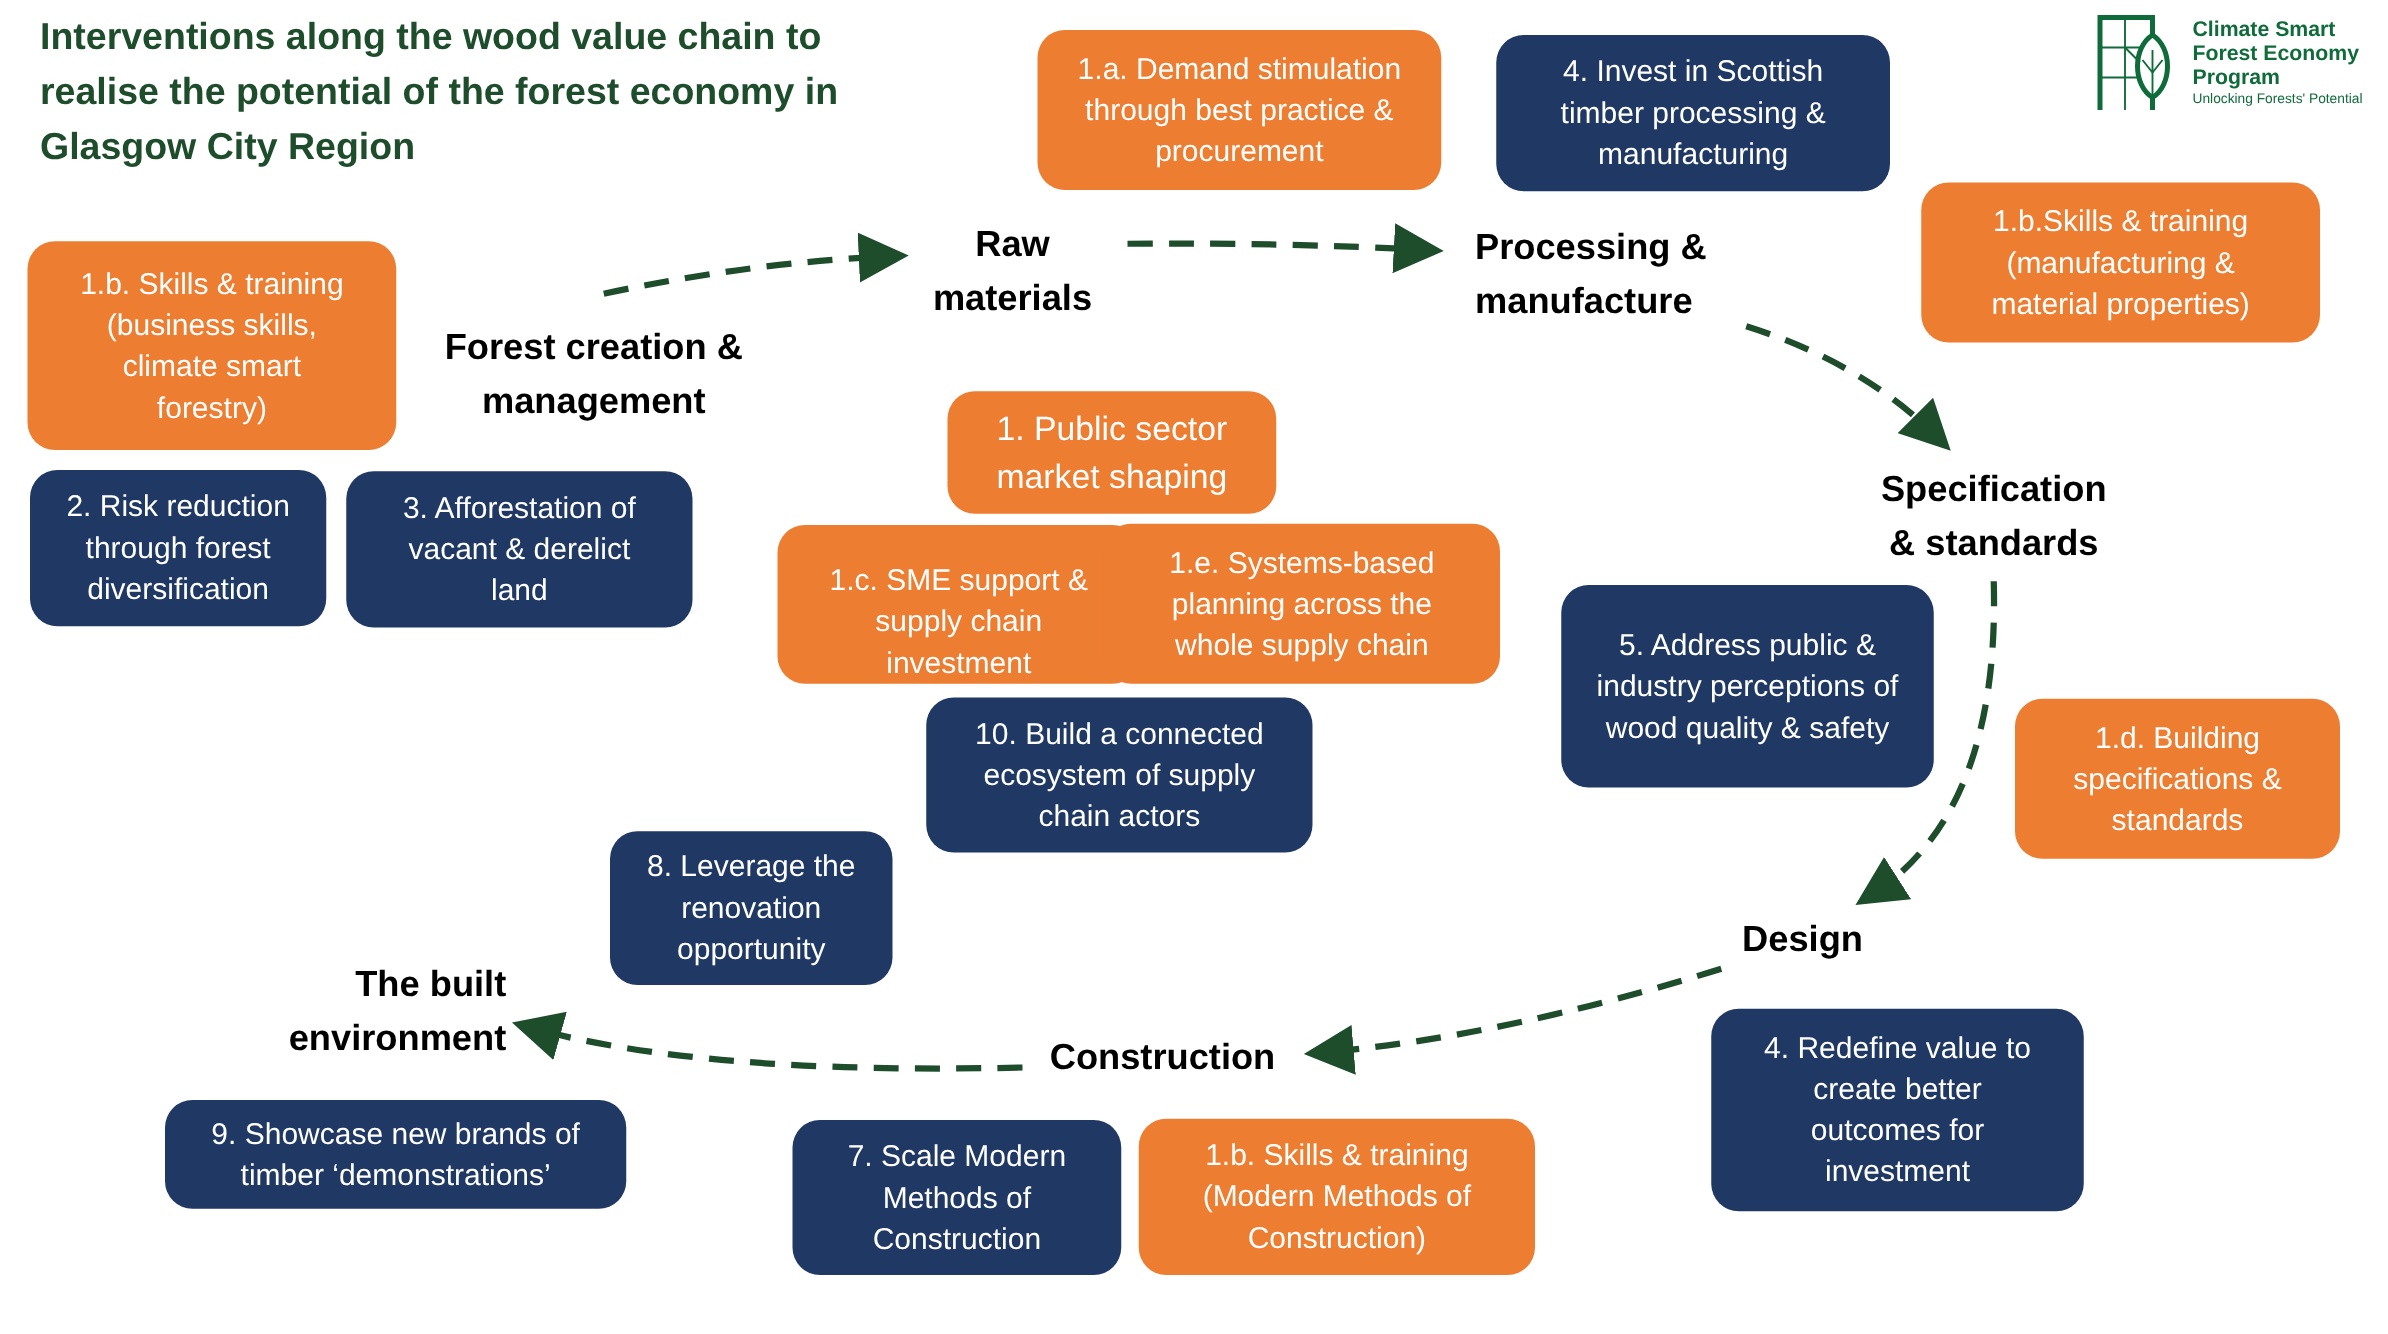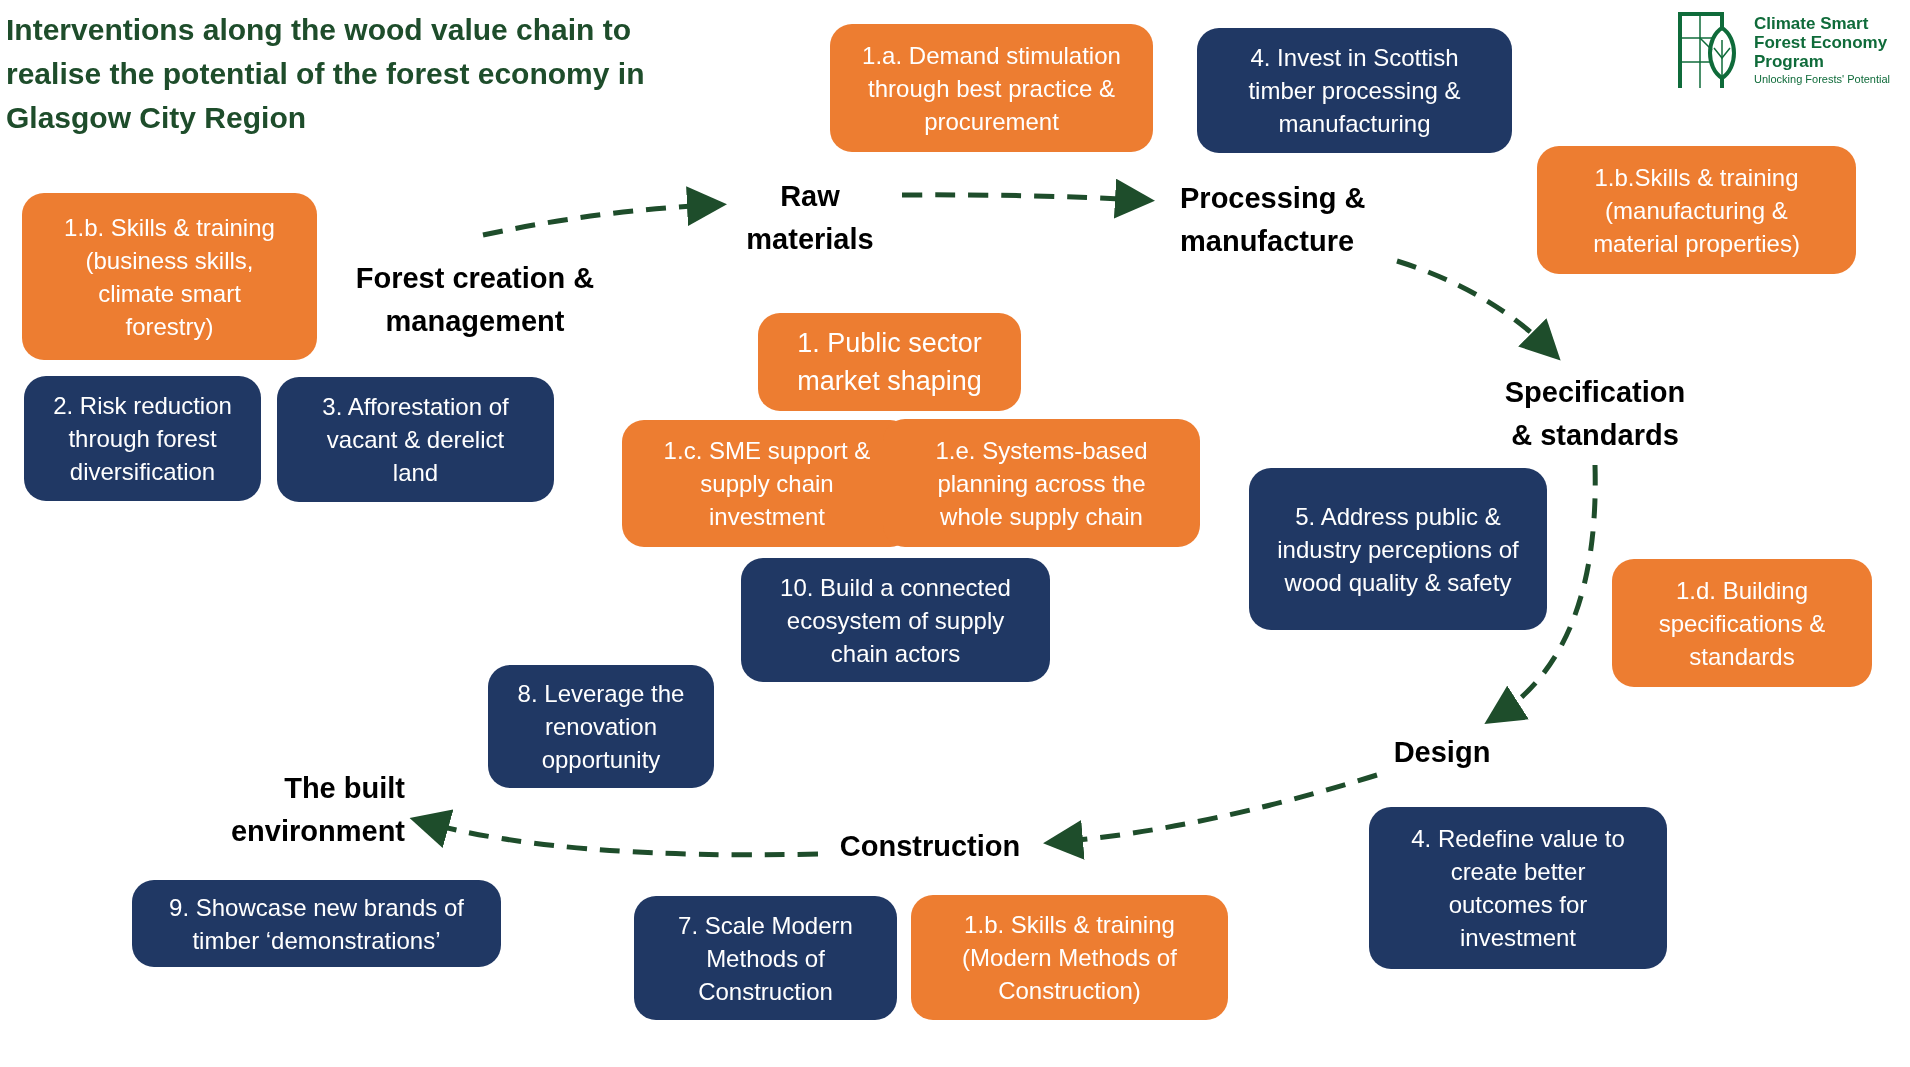--- a/index.html
+++ b/index.html
@@ -1,18 +1,18 @@
 <!DOCTYPE html>
 <html><head>
 <meta charset="utf-8">
 <style>
   html, body { margin:0; padding:0; background:#ffffff; }
   body { width:1910px; height:1067px; position:relative; overflow:hidden;
          font-family:"Liberation Sans", "DejaVu Sans", sans-serif; }
-  .title { position:absolute; left:6px; top:8px; width:720px;
+  .title { position:absolute; left:32px; top:8px; width:720px;
            color:#1e4d2b; font-weight:bold; font-size:30px; line-height:44px;
            font-family:"Liberation Sans", sans-serif; }
   .box { position:absolute; box-sizing:border-box; border-radius:22px;
          display:flex; align-items:center; justify-content:center; text-align:center;
          color:#ffffff; font-size:24px; line-height:33px; padding:24px 14px;
          font-family:"Liberation Sans", sans-serif; }
   .orange { background:#ed7d31; }
   .navy { background:#203864; }
   .stage { position:absolute; text-align:center; color:#000000; font-weight:bold;
            font-size:29px; line-height:43px; font-family:"Liberation Sans", sans-serif;
@@ -110,21 +110,21 @@
 </div>
 <div class="box navy" style="left:1197px;top:28px;width:315px;height:125px;padding:6px 34px;">
   <span>4. Invest in Scottish timber processing &amp; manufacturing</span>
 </div>
 <div class="box orange" style="left:1537px;top:146px;width:319px;height:128px;padding:6px 38px;">
   <span>1.b.Skills &amp; training (manufacturing &amp; material properties)</span>
 </div>
 <div class="box orange" style="left:758px;top:313px;width:263px;height:98px;font-size:27px;line-height:38px;padding:22px 30px;">
   <span>1. Public sector market shaping</span>
 </div>
-<div class="box orange" style="left:622px;top:420px;width:290px;height:127px;padding:0 26px;">
+<div class="box orange" style="left:622px;top:420px;width:290px;height:127px;padding:0 26px;align-items:flex-end;">
   <span>1.c. SME support &amp; supply chain investment</span>
 </div>
 <div class="box orange" style="left:883px;top:419px;width:317px;height:128px;padding:6px 34px;">
   <span>1.e. Systems-based planning across the whole supply chain</span>
 </div>
 <div class="box navy" style="left:741px;top:558px;width:309px;height:124px;padding:6px 28px;">
   <span>10. Build a connected ecosystem of supply chain actors</span>
 </div>
 <div class="box navy" style="left:1249px;top:468px;width:298px;height:162px;padding:6px 26px;">
   <span>5. Address public &amp; industry perceptions of wood quality &amp; safety</span>

